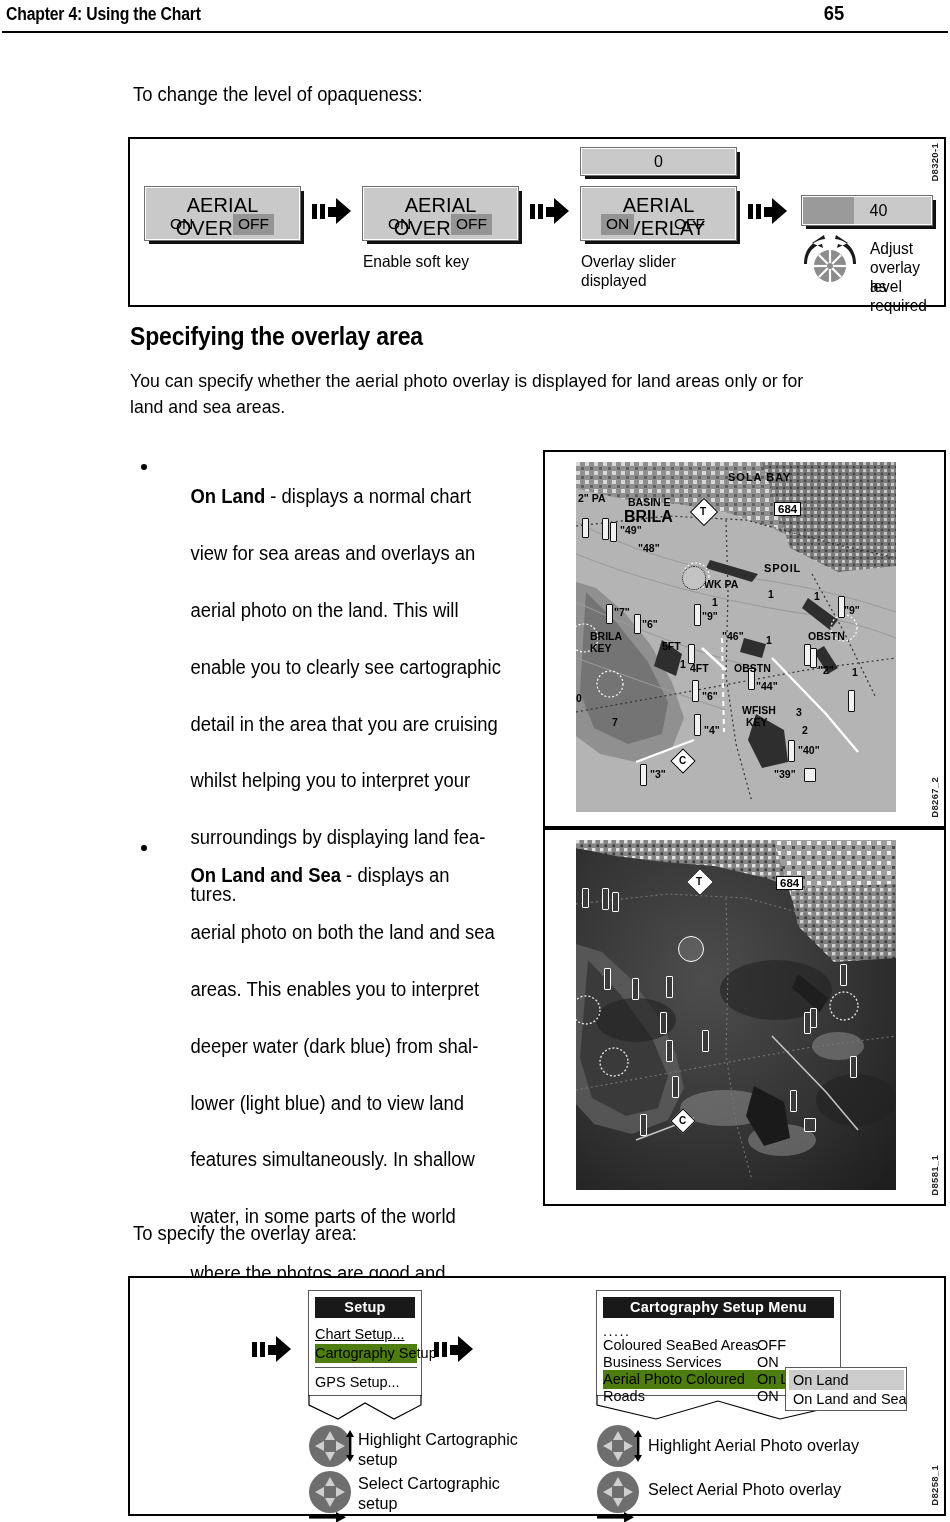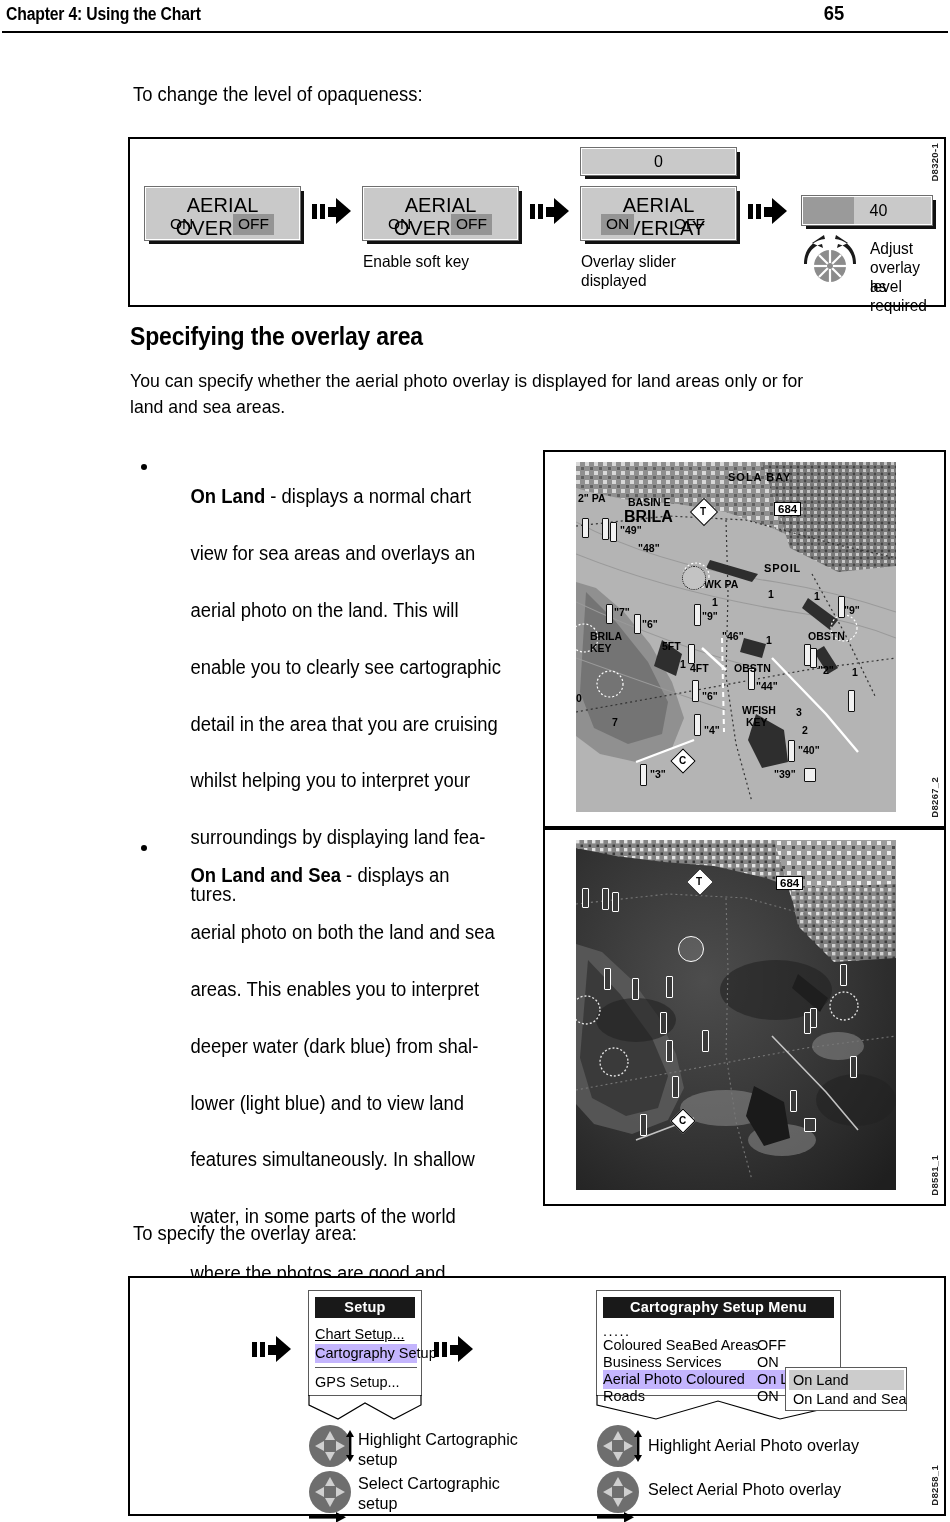--- a/index.html
+++ b/index.html
@@ -226,21 +226,21 @@
   }
   .menu-row {
     position: absolute;
     left: 6px;
     font-size: 14.5px;
     color: #000;
     height: 19px;
     line-height: 19px;
     white-space: nowrap;
   }
-  .menu-row.hl { background: #c4b5fd; }
+  .menu-row.hl { background: #4d7c0f; }
   .menu-val {
     position: absolute;
     font-size: 14.5px;
     color: #000;
     line-height: 19px;
     white-space: nowrap;
   }
   .menu-sep {
     position: absolute;
     height: 1.4px; background: #5a5a5a;

